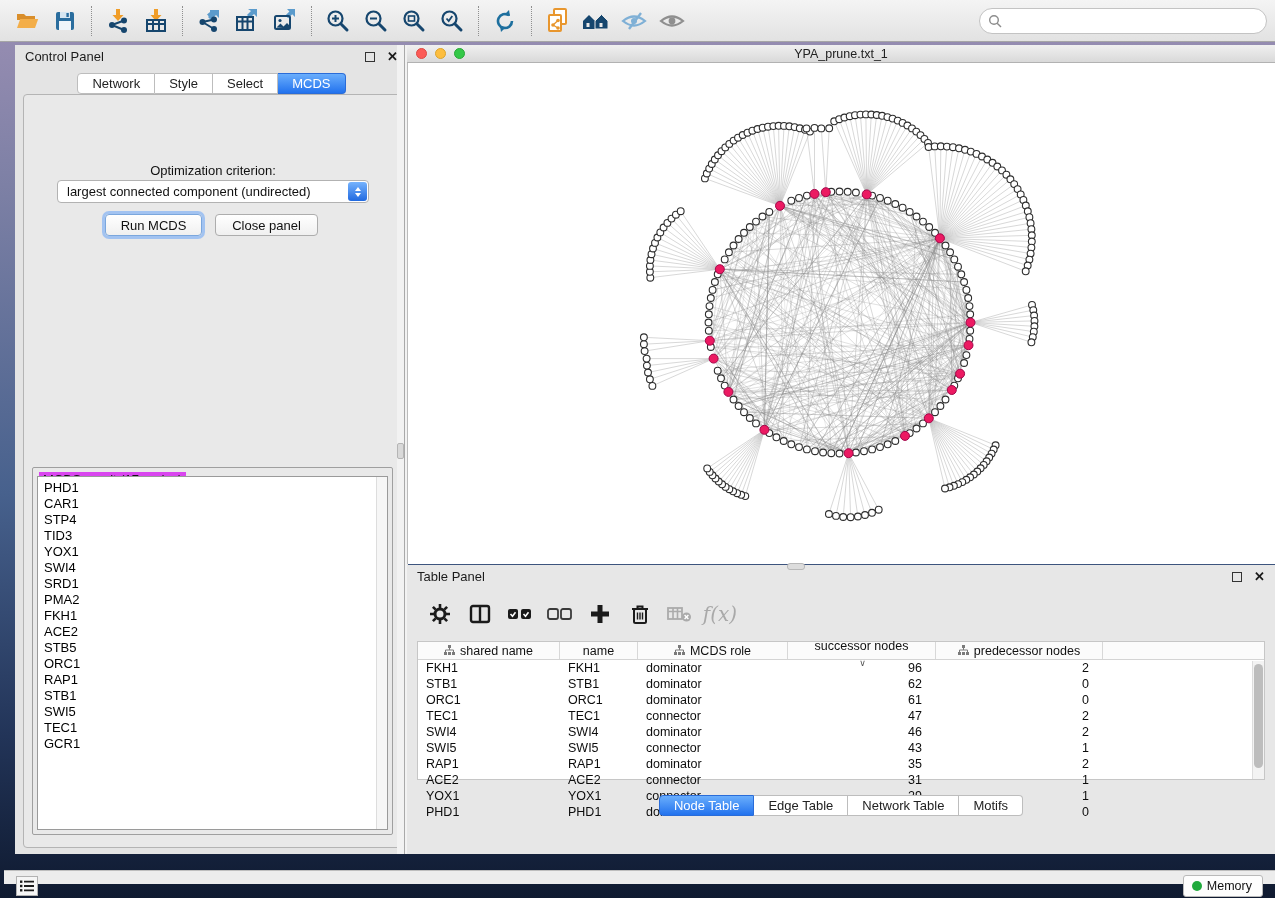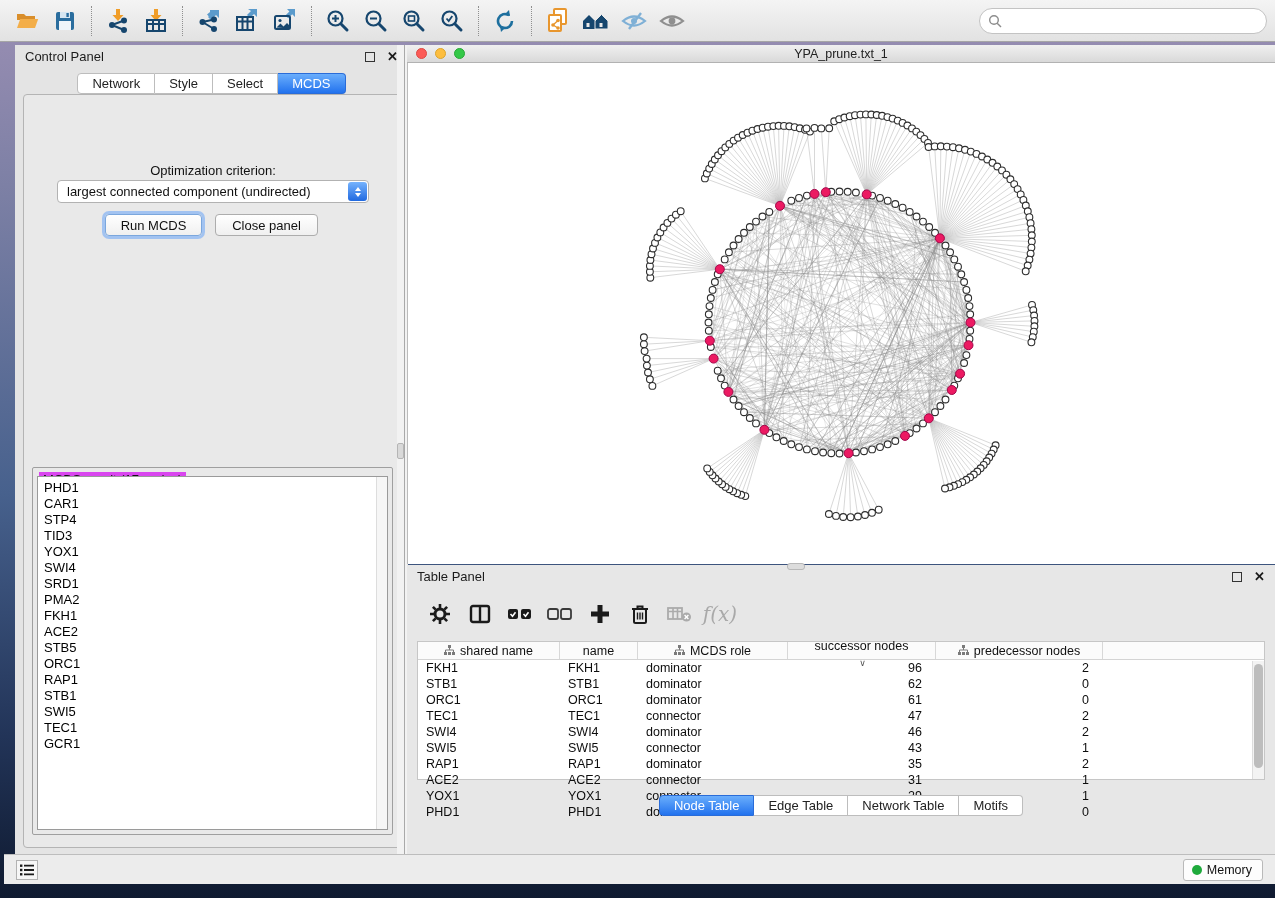--- a/index.html
+++ b/index.html
@@ -90,21 +90,21 @@
     border-right:1px solid #d8d8d8; height:100%; }
   .nt-hcell .sort { font-size:9px; color:#555; margin-left:2px; }
   .nt-row { display:flex; height:16px; }
   .nt-cell { font-size:12.5px; color:#0d0d0d; line-height:16px; padding:0 8px; white-space:nowrap; overflow:hidden; }
   .num { text-align:right; padding-right:14px; }
   #nt-scroll { position:absolute; right:0; top:19px; bottom:0; width:12px; background:#f3f3f3; border-left:1px solid #ddd; }
   #nt-thumb { position:absolute; left:1px; right:1px; top:3px; height:104px; background:#bdbdbd; border-radius:5px; }
   #tp-tabs { position:absolute; left:0; right:0; bottom:38px; display:flex; justify-content:center; }
 
   
-  #status-bar { position:absolute; left:0; right:0; bottom:0; height:30px; background:#ececec; border-top:1px solid #bdbdbd; }
+  #status-bar { position:absolute; left:0; right:0; bottom:0; height:14px; background:#ececec; border-top:1px solid #bdbdbd; }
   #list-btn { position:absolute; left:12px; top:5px; width:22px; height:20px; background:#f6f6f6; border:1px solid #b2b2b2;
     display:flex; align-items:center; justify-content:center; }
   #memory-btn { position:absolute; right:12px; top:4px; height:22px; padding:0 10px 0 8px; background:#fdfdfd;
     border:1px solid #b9b9b9; border-radius:3px; display:flex; align-items:center; gap:5px; font-size:12.5px; color:#111; }
   #memory-dot { width:10px; height:10px; border-radius:50%; background:#1faa3c; }
 </style>
 </head>
 <body>
 
 <div id="app">

